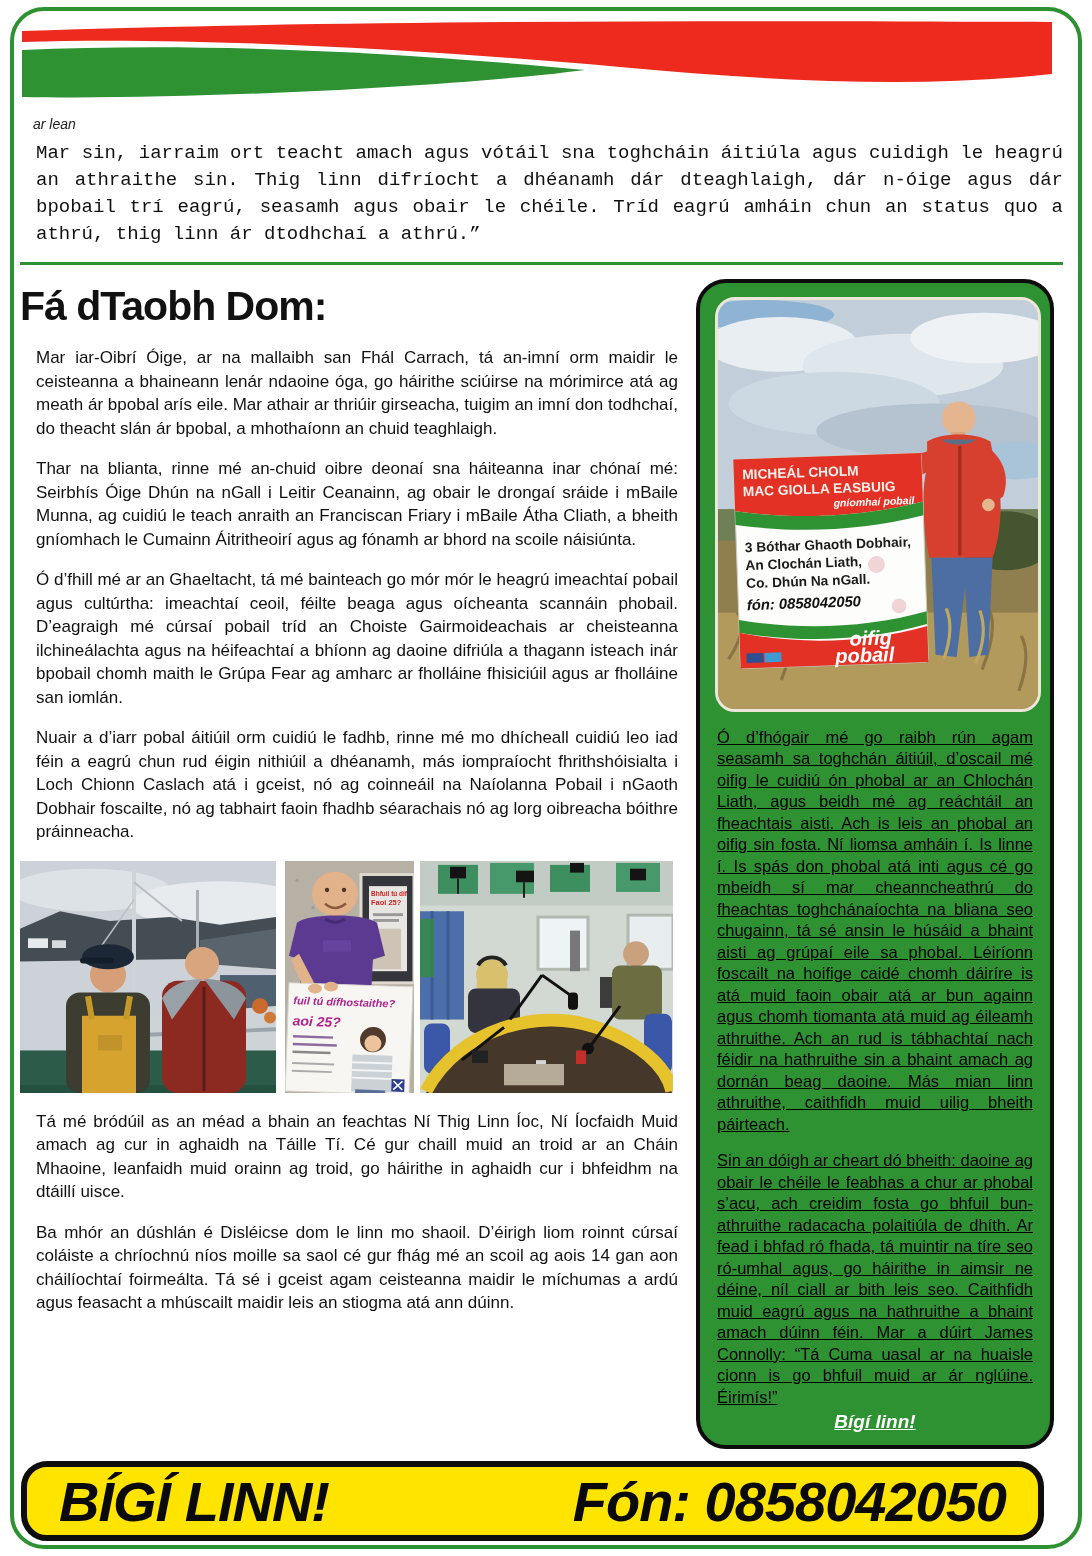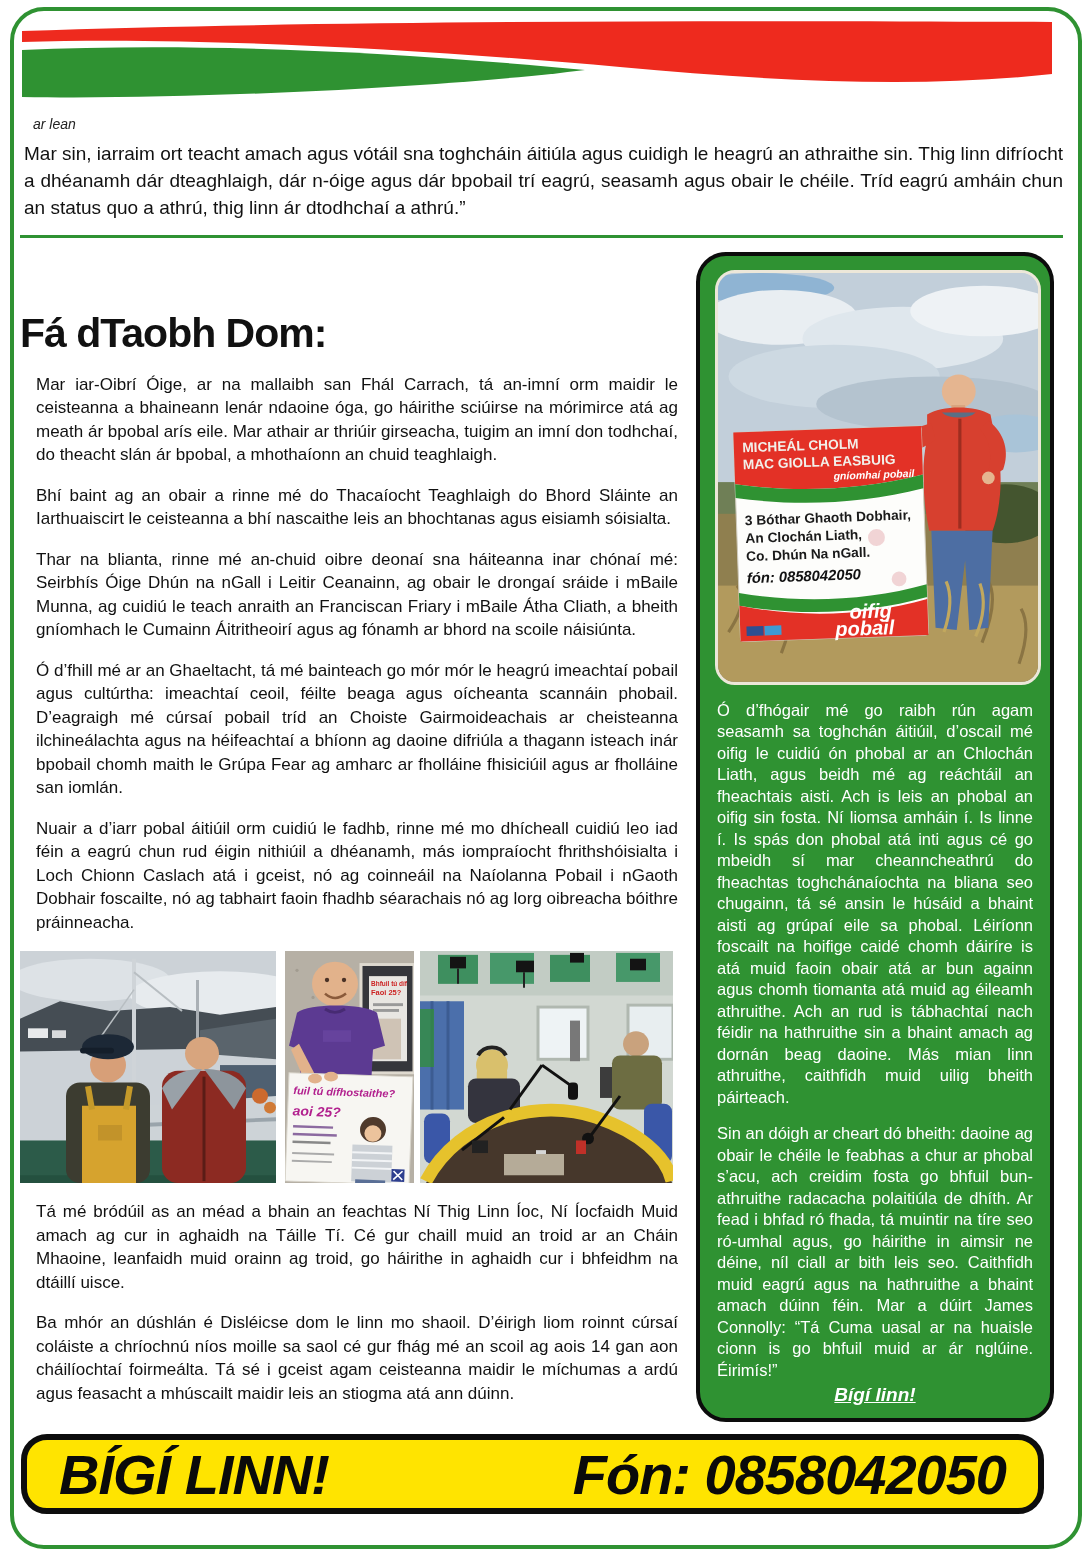--- a/index.html
+++ b/index.html
@@ -7,36 +7,36 @@
     width:1092px;height:1556px;background:#ffffff;overflow:hidden;
     font-family:"Liberation Sans", sans-serif;color:#111;
     position:relative;
   }
   .page{position:relative;width:1092px;height:1556px;box-sizing:border-box;
     padding:20px 29px 0 20px;}
   .page-border{position:absolute;left:10px;top:7px;right:10px;bottom:7px;
     border:4px solid #2f9232;border-radius:34px;pointer-events:none;z-index:5;}
   .header-swoosh{display:block;width:1034px;height:80px;}
   .ar-lean{font-style:italic;font-size:14px;margin:16px 0 8px 13px;color:#222;}
-  .intro{font-size:19px;line-height:27px;text-align:justify;margin:0 0 14px 4px;}
+  .intro{font-size:19px;line-height:27px;text-align:justify;margin:0 0 14px 16px;font-family:Liberation Mono, monospace;}
   hr.rule{border:none;border-top:3px solid #2f9232;margin:6px 0 14px 0;}
-  .main{display:flex;align-items:flex-end;}
+  .main{display:flex;align-items:flex-start;}
   .left-col{width:658px;}
   .left-col h1{font-size:41px;font-weight:bold;margin:4px 0 16px 0;letter-spacing:-1px;}
   .left-col p{font-size:17px;line-height:23.5px;text-align:justify;margin:0 0 17px 16px;}
   .photo-row{display:flex;margin:2px 0 17px 0;}
   .photo-row svg{display:block;}
   .photo-gap1{width:9px;}
   .photo-gap2{width:6px;}
   .sidebar{width:358px;margin-left:18px;box-sizing:border-box;
     background:#2f9232;border:4px solid #0c0c0c;border-radius:30px;
     padding:14px 15px 12px 15px;color:#ffffff;}
   .sidebar-photo svg{display:block;width:100%;height:auto;border:3px solid #ece7d9;
     border-radius:20px;background:#c2cfda;}
-  .sidebar p{font-size:16.5px;line-height:21.5px;text-align:justify;margin:15px 2px 0 2px;color:#ffffff;}
+  .sidebar p{font-size:16.5px;line-height:21.5px;text-align:justify;margin:15px 2px 0 2px;color:#000000;text-decoration:underline;}
   .cta{text-align:center;font-weight:bold;font-style:italic;text-decoration:underline;
     font-size:19px;margin-top:3px;color:#ffffff;}
   .banner{box-sizing:border-box;width:1023px;height:80px;margin:12px 0 0 1px;
     background:#ffe400;border:6px solid #0d0d0d;border-radius:26px;
     display:flex;align-items:center;justify-content:space-between;padding:0 32px;
     font-size:56px;font-weight:bold;font-style:italic;letter-spacing:-1px;color:#0a0a0a;}
   svg text{font-family:"Liberation Sans", sans-serif;}
 </style>
 </head>
 <body>
@@ -50,21 +50,20 @@
   </svg>
 
   <div class="ar-lean">ar lean</div>
   <p class="intro">Mar sin, iarraim ort teacht amach agus vótáil sna toghcháin áitiúla agus cuidigh le heagrú an athraithe sin. Thig linn difríocht a dhéanamh dár dteaghlaigh, dár n-óige agus dár bpobail trí eagrú, seasamh agus obair le chéile. Tríd eagrú amháin chun an status quo a athrú, thig linn ár dtodhchaí a athrú.”</p>
   <hr class="rule">
 
   <div class="main">
     <div class="left-col">
       <h1>Fá dTaobh Dom:</h1>
       <p>Mar iar-Oibrí Óige, ar na mallaibh san Fhál Carrach, tá an-imní orm maidir le ceisteanna a bhaineann lenár ndaoine óga, go háirithe sciúirse na mórimirce atá ag meath ár bpobal arís eile. Mar athair ar thriúir girseacha, tuigim an imní don todhchaí, do theacht slán ár bpobal, a mhothaíonn an chuid teaghlaigh.</p>
-      <p>Bhí baint ag an obair a rinne mé do Thacaíocht Teaghlaigh do Bhord Sláinte an Iarthuaiscirt le ceisteanna a bhí nascaithe leis an bhochtanas agus eisiamh sóisialta.</p>
       <p>Thar na blianta, rinne mé an-chuid oibre deonaí sna háiteanna inar chónaí mé: Seirbhís Óige Dhún na nGall i Leitir Ceanainn, ag obair le drongaí sráide i mBaile Munna, ag cuidiú le teach anraith an Franciscan Friary i mBaile Átha Cliath, a bheith gníomhach le Cumainn Áitritheoirí agus ag fónamh ar bhord na scoile náisiúnta.</p>
       <p>Ó d’fhill mé ar an Ghaeltacht, tá mé bainteach go mór mór le heagrú imeachtaí pobail agus cultúrtha: imeachtaí ceoil, féilte beaga agus oícheanta scannáin phobail. D’eagraigh mé cúrsaí pobail tríd an Choiste Gairmoideachais ar cheisteanna ilchineálachta agus na héifeachtaí a bhíonn ag daoine difriúla a thagann isteach inár bpobail chomh maith le Grúpa Fear ag amharc ar fholláine fhisiciúil agus ar fholláine san iomlán.</p>
       <p>Nuair a d’iarr pobal áitiúil orm cuidiú le fadhb, rinne mé mo dhícheall cuidiú leo iad féin a eagrú chun rud éigin nithiúil a dhéanamh, más iompraíocht fhrithshóisialta i Loch Chionn Caslach atá i gceist, nó ag coinneáil na Naíolanna Pobail i nGaoth Dobhair foscailte, nó ag tabhairt faoin fhadhb séarachais nó ag lorg oibreacha bóithre práinneacha.</p>
 
       <div class="photo-row">
 
         <svg width="256" height="232" viewBox="0 0 256 240" preserveAspectRatio="none">
           <rect width="256" height="240" fill="#ccd2d7"></rect>
           <ellipse cx="70" cy="30" rx="80" ry="22" fill="#dde2e6"></ellipse>
           <ellipse cx="200" cy="45" rx="90" ry="24" fill="#e7ebee"></ellipse>

